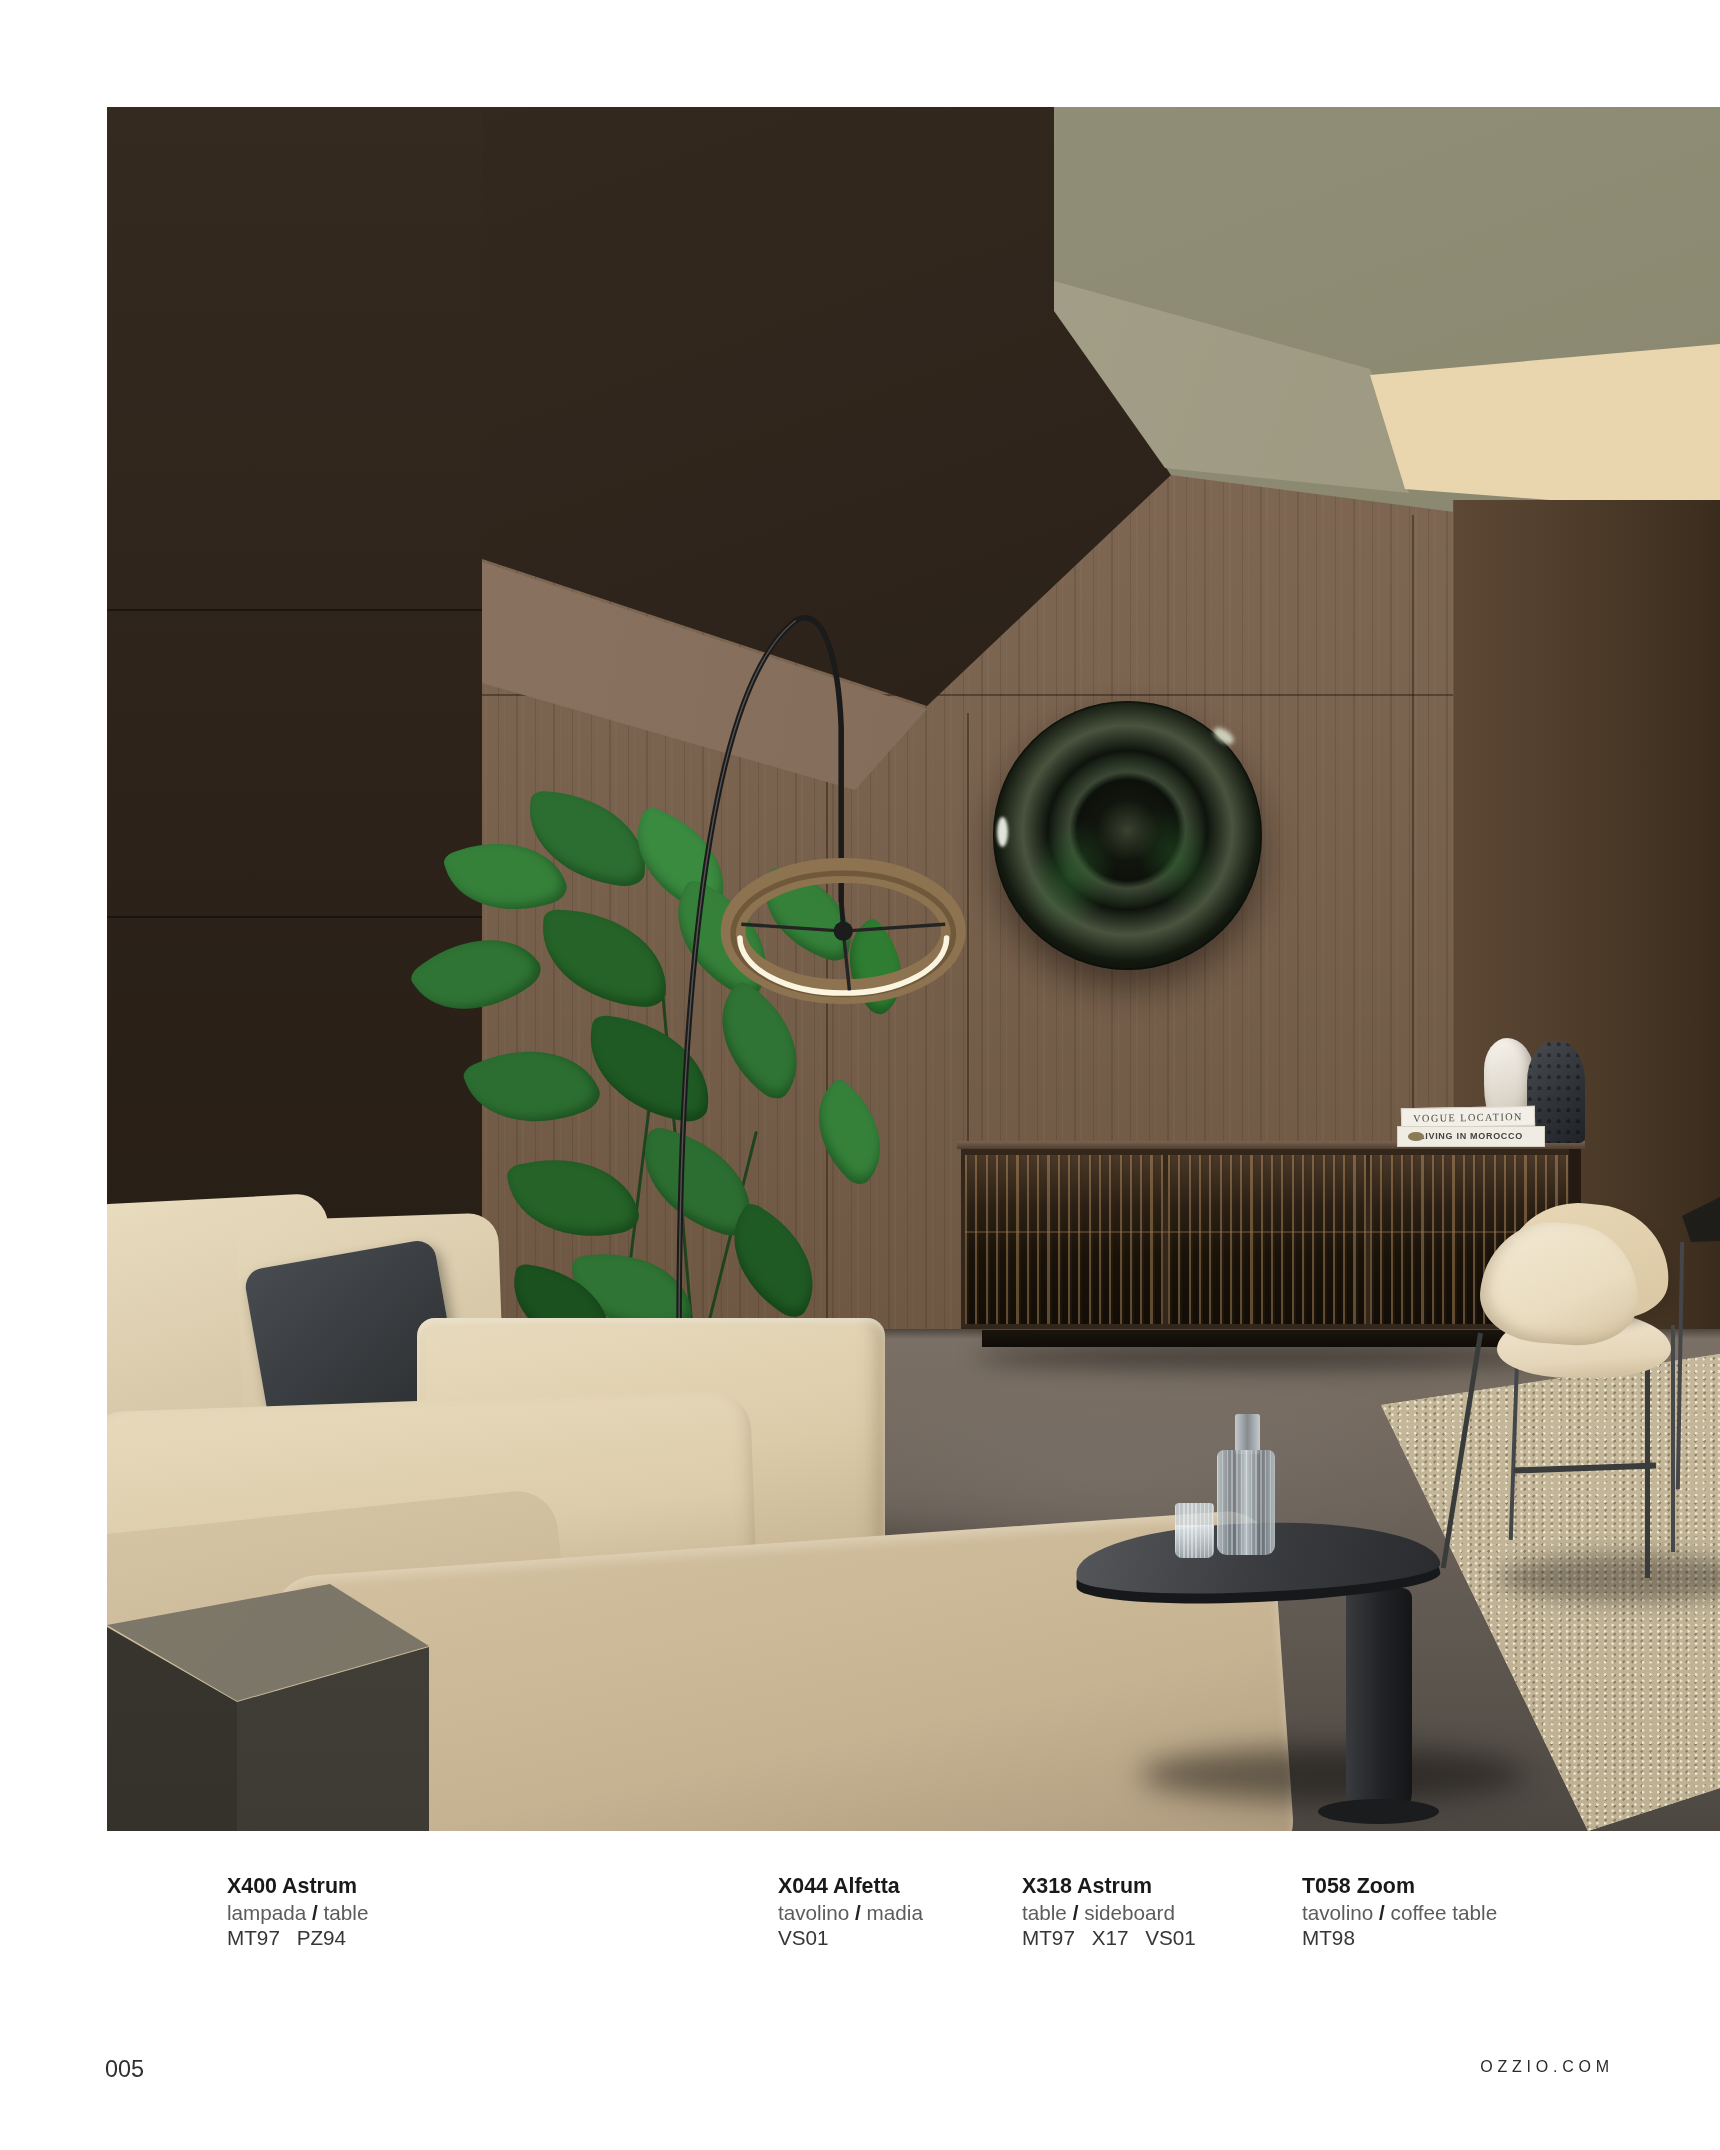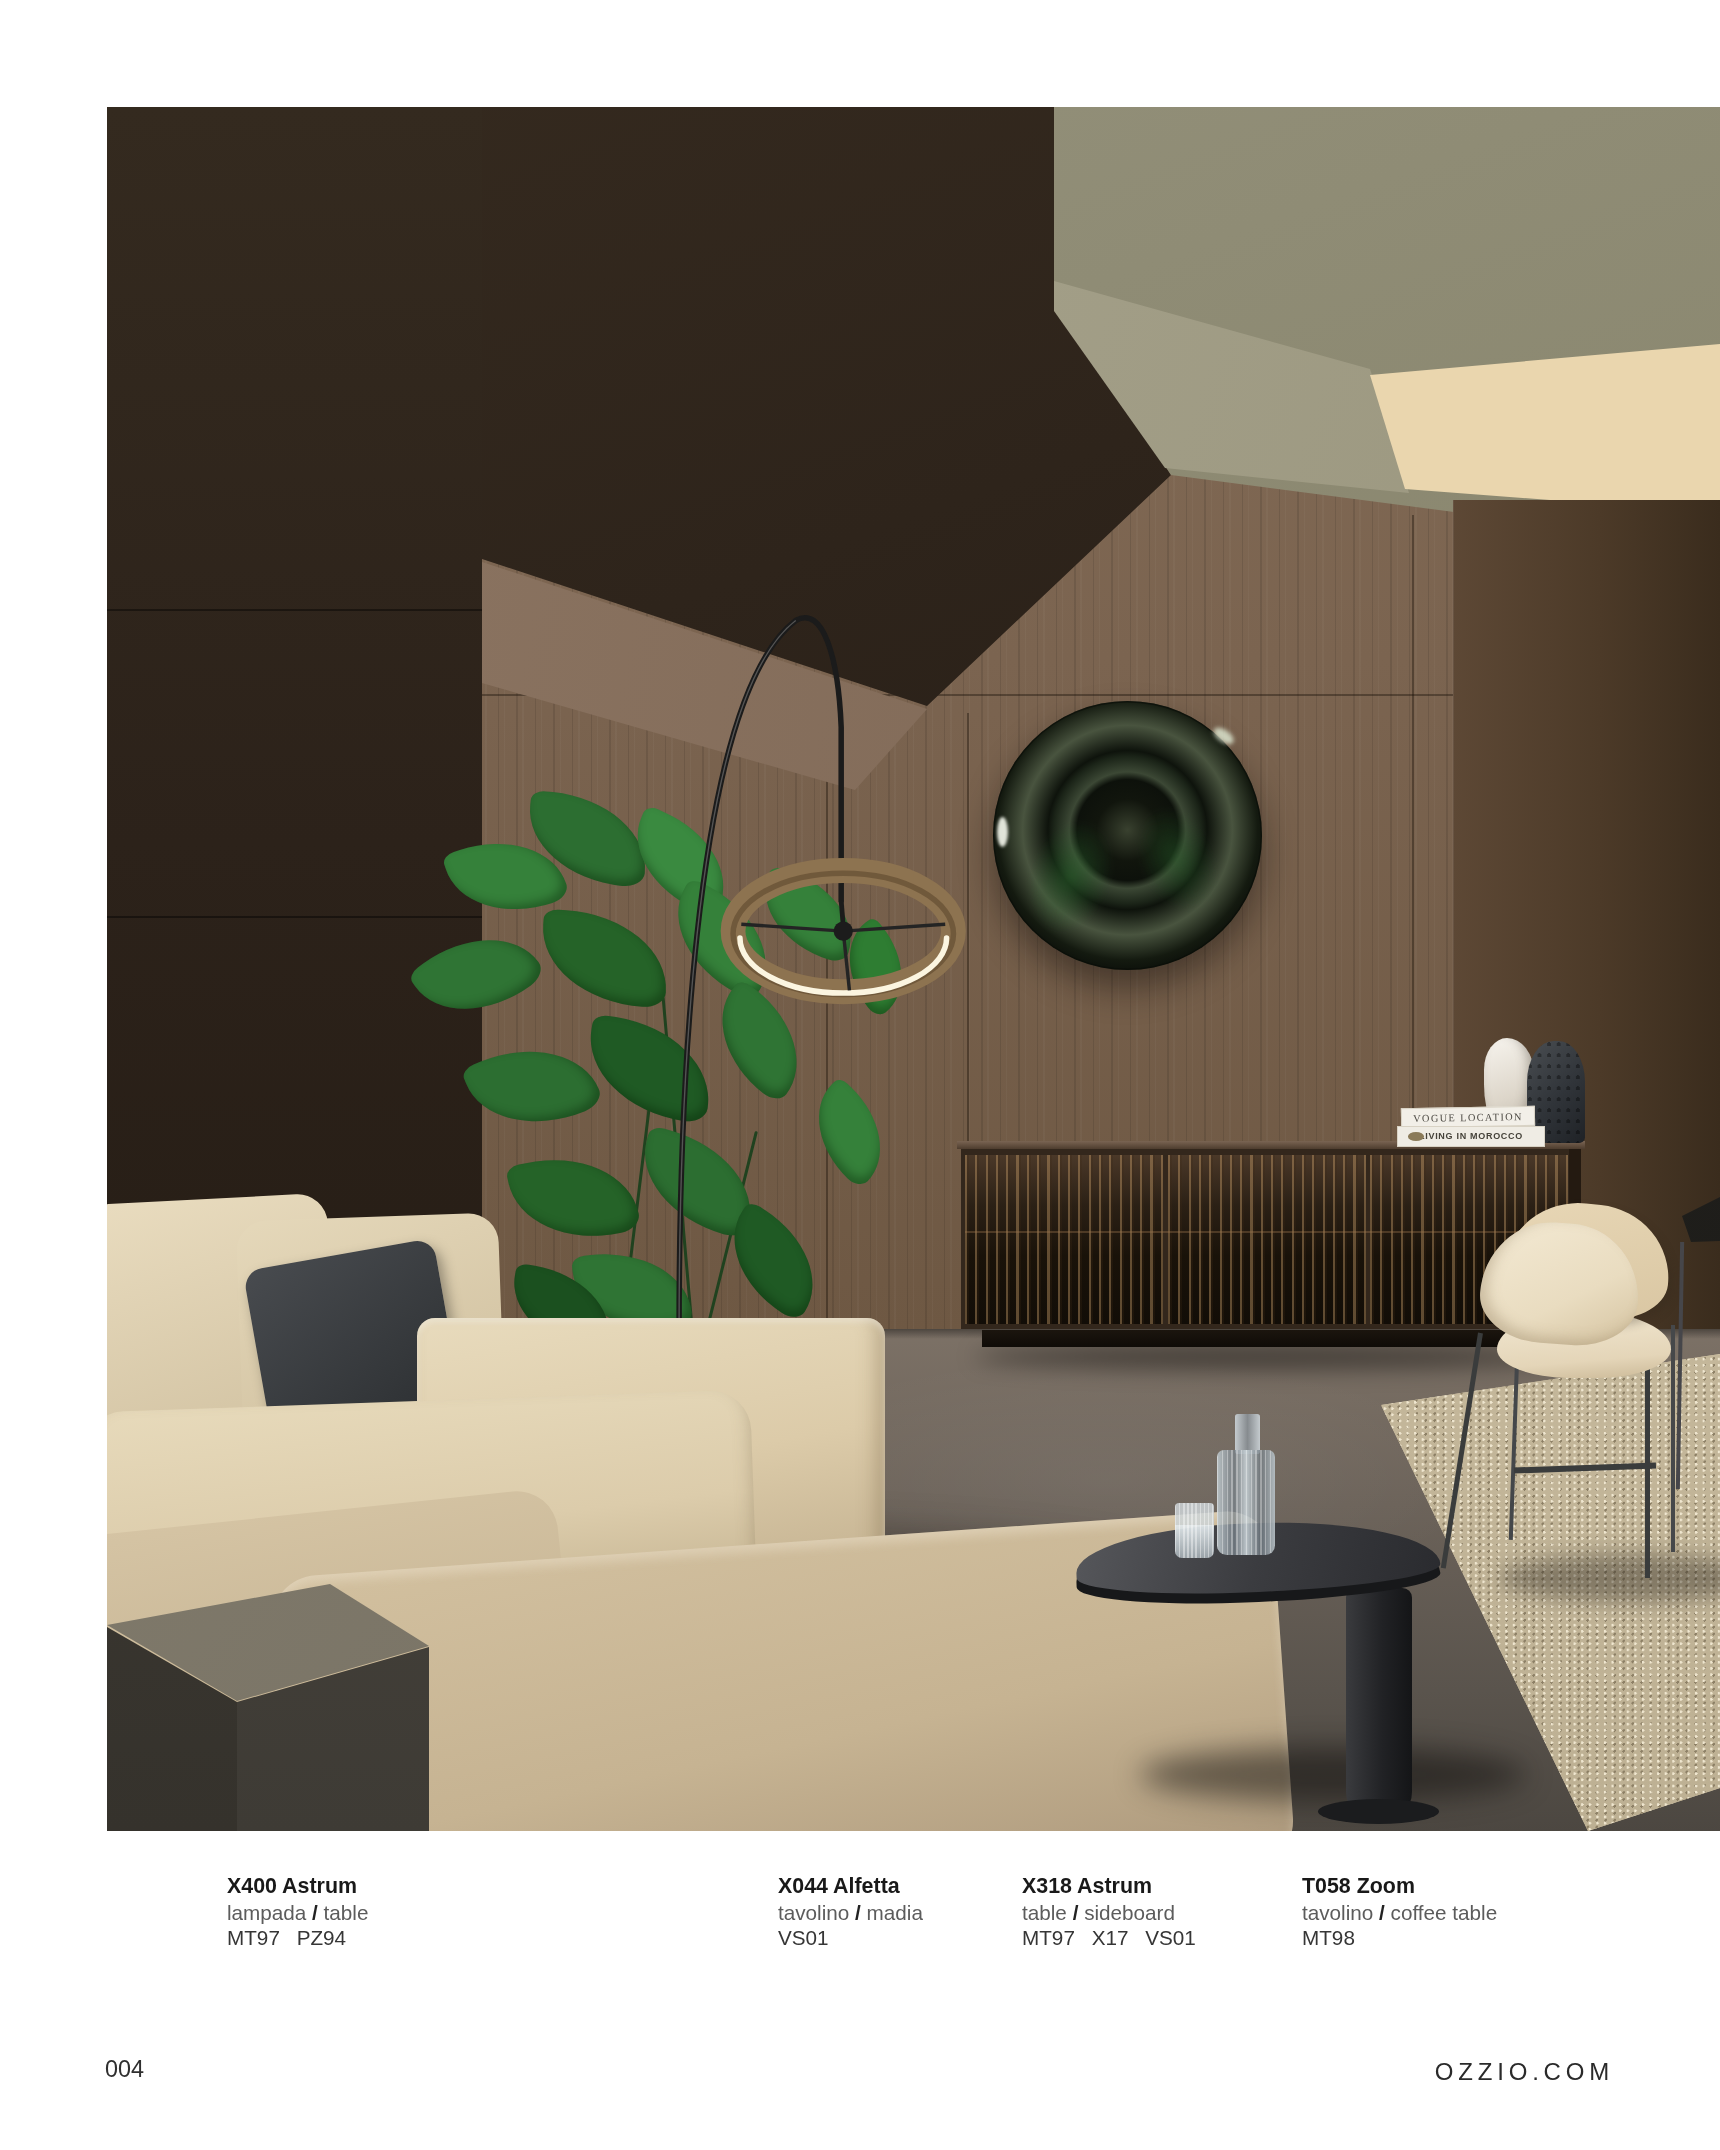--- a/index.html
+++ b/index.html
@@ -284,15 +284,15 @@
   <div class="t">X318 Astrum</div>
   <div><span>table</span> <span class="slash">/</span> <span>sideboard</span></div>
   <div class="codes">MT97 X17 VS01</div>
 </div>
 <div class="caption" style="left:1302px;">
   <div class="t">T058 Zoom</div>
   <div><span>tavolino</span> <span class="slash">/</span> <span>coffee table</span></div>
   <div class="codes">MT98</div>
 </div>
 
-<div class="footer" style="left:105px;top:2056px;">004</div>
-<div class="footer" style="right:107px;top:2058px;font-size:24px;letter-spacing:4.8px;color:#2a2a2a;">OZZIO.COM</div>
+<div class="footer" style="left:105px;top:2056px;">005</div>
+<div class="footer" style="right:107px;top:2058px;font-size:16px;letter-spacing:4.8px;color:#2a2a2a;">OZZIO.COM</div>
 
 
 </body></html>

